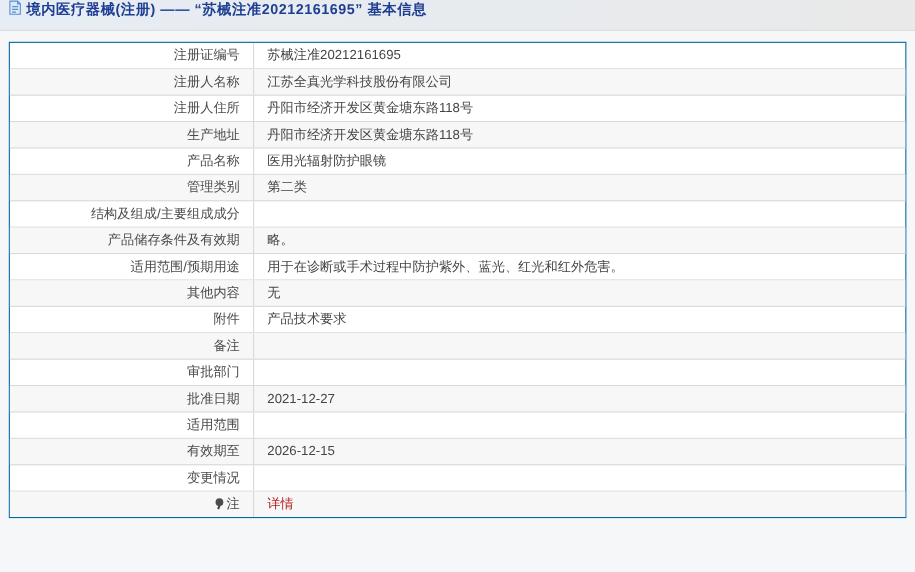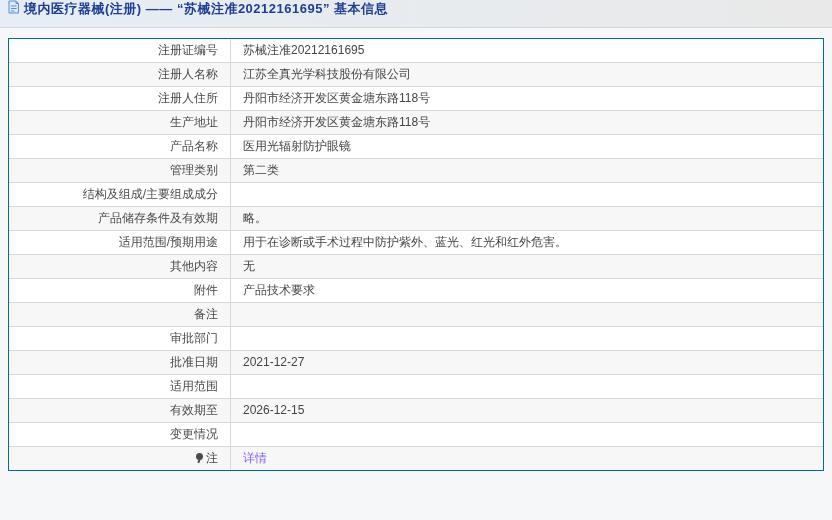--- a/index.html
+++ b/index.html
@@ -44,21 +44,21 @@
     line-height:23px;
     align-self:stretch;
   }
   .value-cell{
     flex:1 1 auto;box-sizing:border-box;
     padding:0 10px 0 12px;
     color:#454545;
     line-height:23px;
   }
   .row.multi .value-cell{line-height:19px;padding-top:3px;padding-bottom:3px;}
-  .detail-link{color:#8b5cf6;text-decoration:none;cursor:pointer;}
+  .detail-link{color:#b91c1c;text-decoration:none;cursor:pointer;}
   .note-icon{
     display:inline-block;position:relative;
     width:9px;height:11px;margin-right:2px;flex:0 0 auto;
   }
   .note-icon::before{
     content:"";position:absolute;left:1px;top:0;
     width:7px;height:7px;border-radius:50%;
     background:#4c4c4c;
   }
   .note-icon::after{

